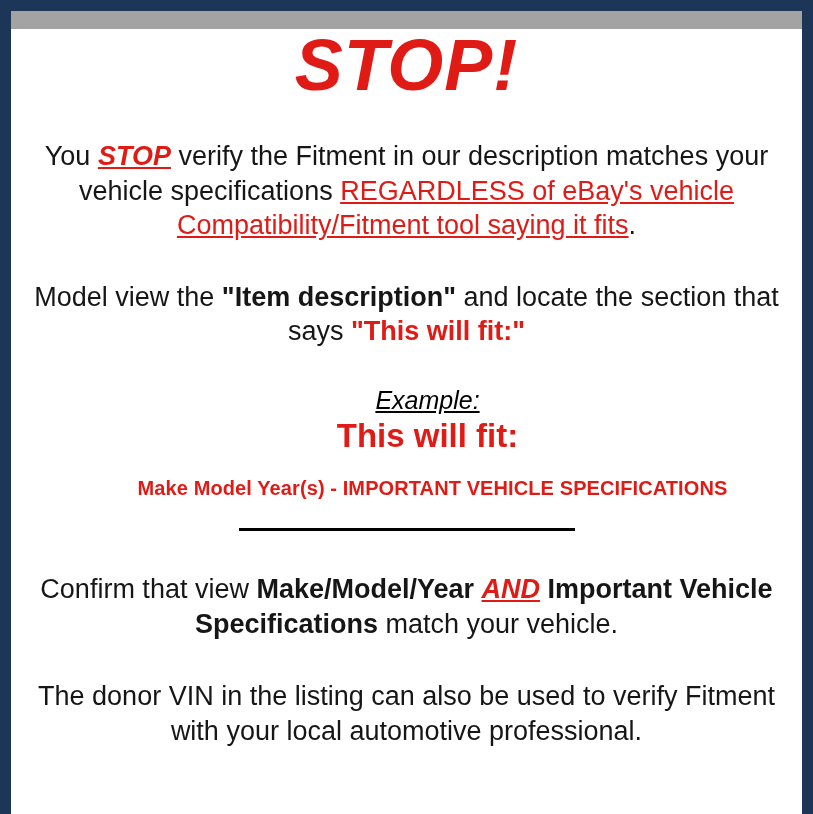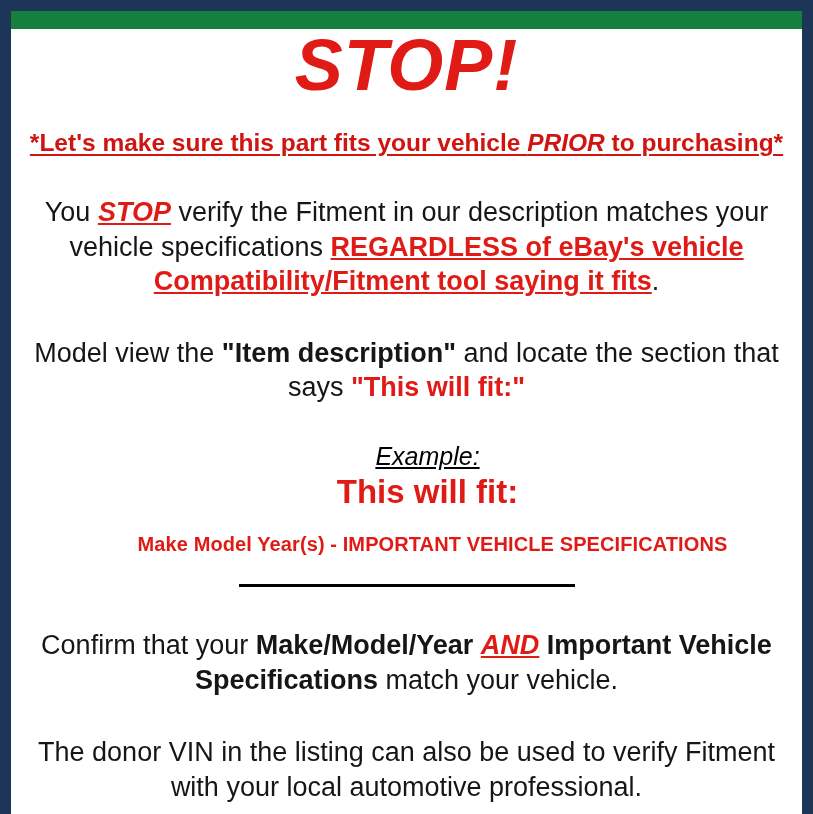--- a/index.html
+++ b/index.html
@@ -11,21 +11,21 @@
     width: 813px;
     height: 814px;
     overflow: hidden;
     font-family: "Liberation Sans", sans-serif;
   }
   .notice-frame {
     box-sizing: border-box;
     width: 813px;
     height: 814px;
     border: 11px solid #1d3557;
-    background: #15803d;
+    background: #a3a3a3;
     position: relative;
   }
   .notice-inner {
     box-sizing: border-box;
     width: 100%;
     height: 100%;
     background: #ffffff;
     padding: 0 14px;
     text-align: center;
     color: #000000;
@@ -73,21 +73,21 @@
   .redbold { color: #e01b16; font-weight: bold; }
   .em-red-u {
     color: #e01b16;
     font-weight: bold;
     font-style: italic;
     text-decoration: underline;
     text-underline-offset: 2px;
   }
   .bold-red-u {
     color: #e01b16;
-    font-weight: bold;
+    font-weight: normal;
     text-decoration: underline;
     text-underline-offset: 2px;
     text-align: right;
   }
 
   
   .example-block {
     text-align: center;
     margin: 38px 0 0 0;
     padding-left: 42px;
@@ -132,36 +132,35 @@
   }
 </style>
 </head>
 <body>
 
 <div class="notice-frame">
   <div class="notice-inner">
 
     <div class="headline">STOP!</div>
 
-    <div class="subhead"><span>*Let's make sure this part fits your vehicle </span><span class="ital">PRIOR</span><span> to purchasing*</span></div>
 
     <p class="para p-must"><span>You </span><span class="em-red-u">STOP</span><span> verify the Fitment in our description matches your vehicle specifications </span><span class="bold-red-u">REGARDLESS of eBay's vehicle Compatibility/Fitment tool saying it fits</span><span>.</span></p>
 
     <p class="para p-view"><span>Model view the </span><span class="bold">"Item description"</span><span> and locate the section that says </span><span class="redbold">"This will fit:"</span></p>
 
     <div class="example-block">
       <div>
         <span class="example-label">Example:</span>
       </div>
       <div class="example-fit">This will fit:</div>
       <div class="example-spec">Make Model Year(s) - IMPORTANT VEHICLE SPECIFICATIONS</div>
     </div>
 
     <div class="divider-wrap">
       <div class="divider"></div>
     </div>
 
-    <p class="para p-confirm"><span>Confirm that your </span><span class="bold">Make/Model/Year</span><span> </span><span class="em-red-u">AND</span><span> </span><span class="bold">Important Vehicle Specifications</span><span> match your vehicle.</span></p>
+    <p class="para p-confirm"><span>Confirm that view </span><span class="bold">Make/Model/Year</span><span> </span><span class="em-red-u">AND</span><span> </span><span class="bold">Important Vehicle Specifications</span><span> match your vehicle.</span></p>
 
     <p class="para p-vin">The donor VIN in the listing can also be used to verify Fitment with your local automotive professional.</p>
 
   </div>
 </div>
 
 </body></html>

